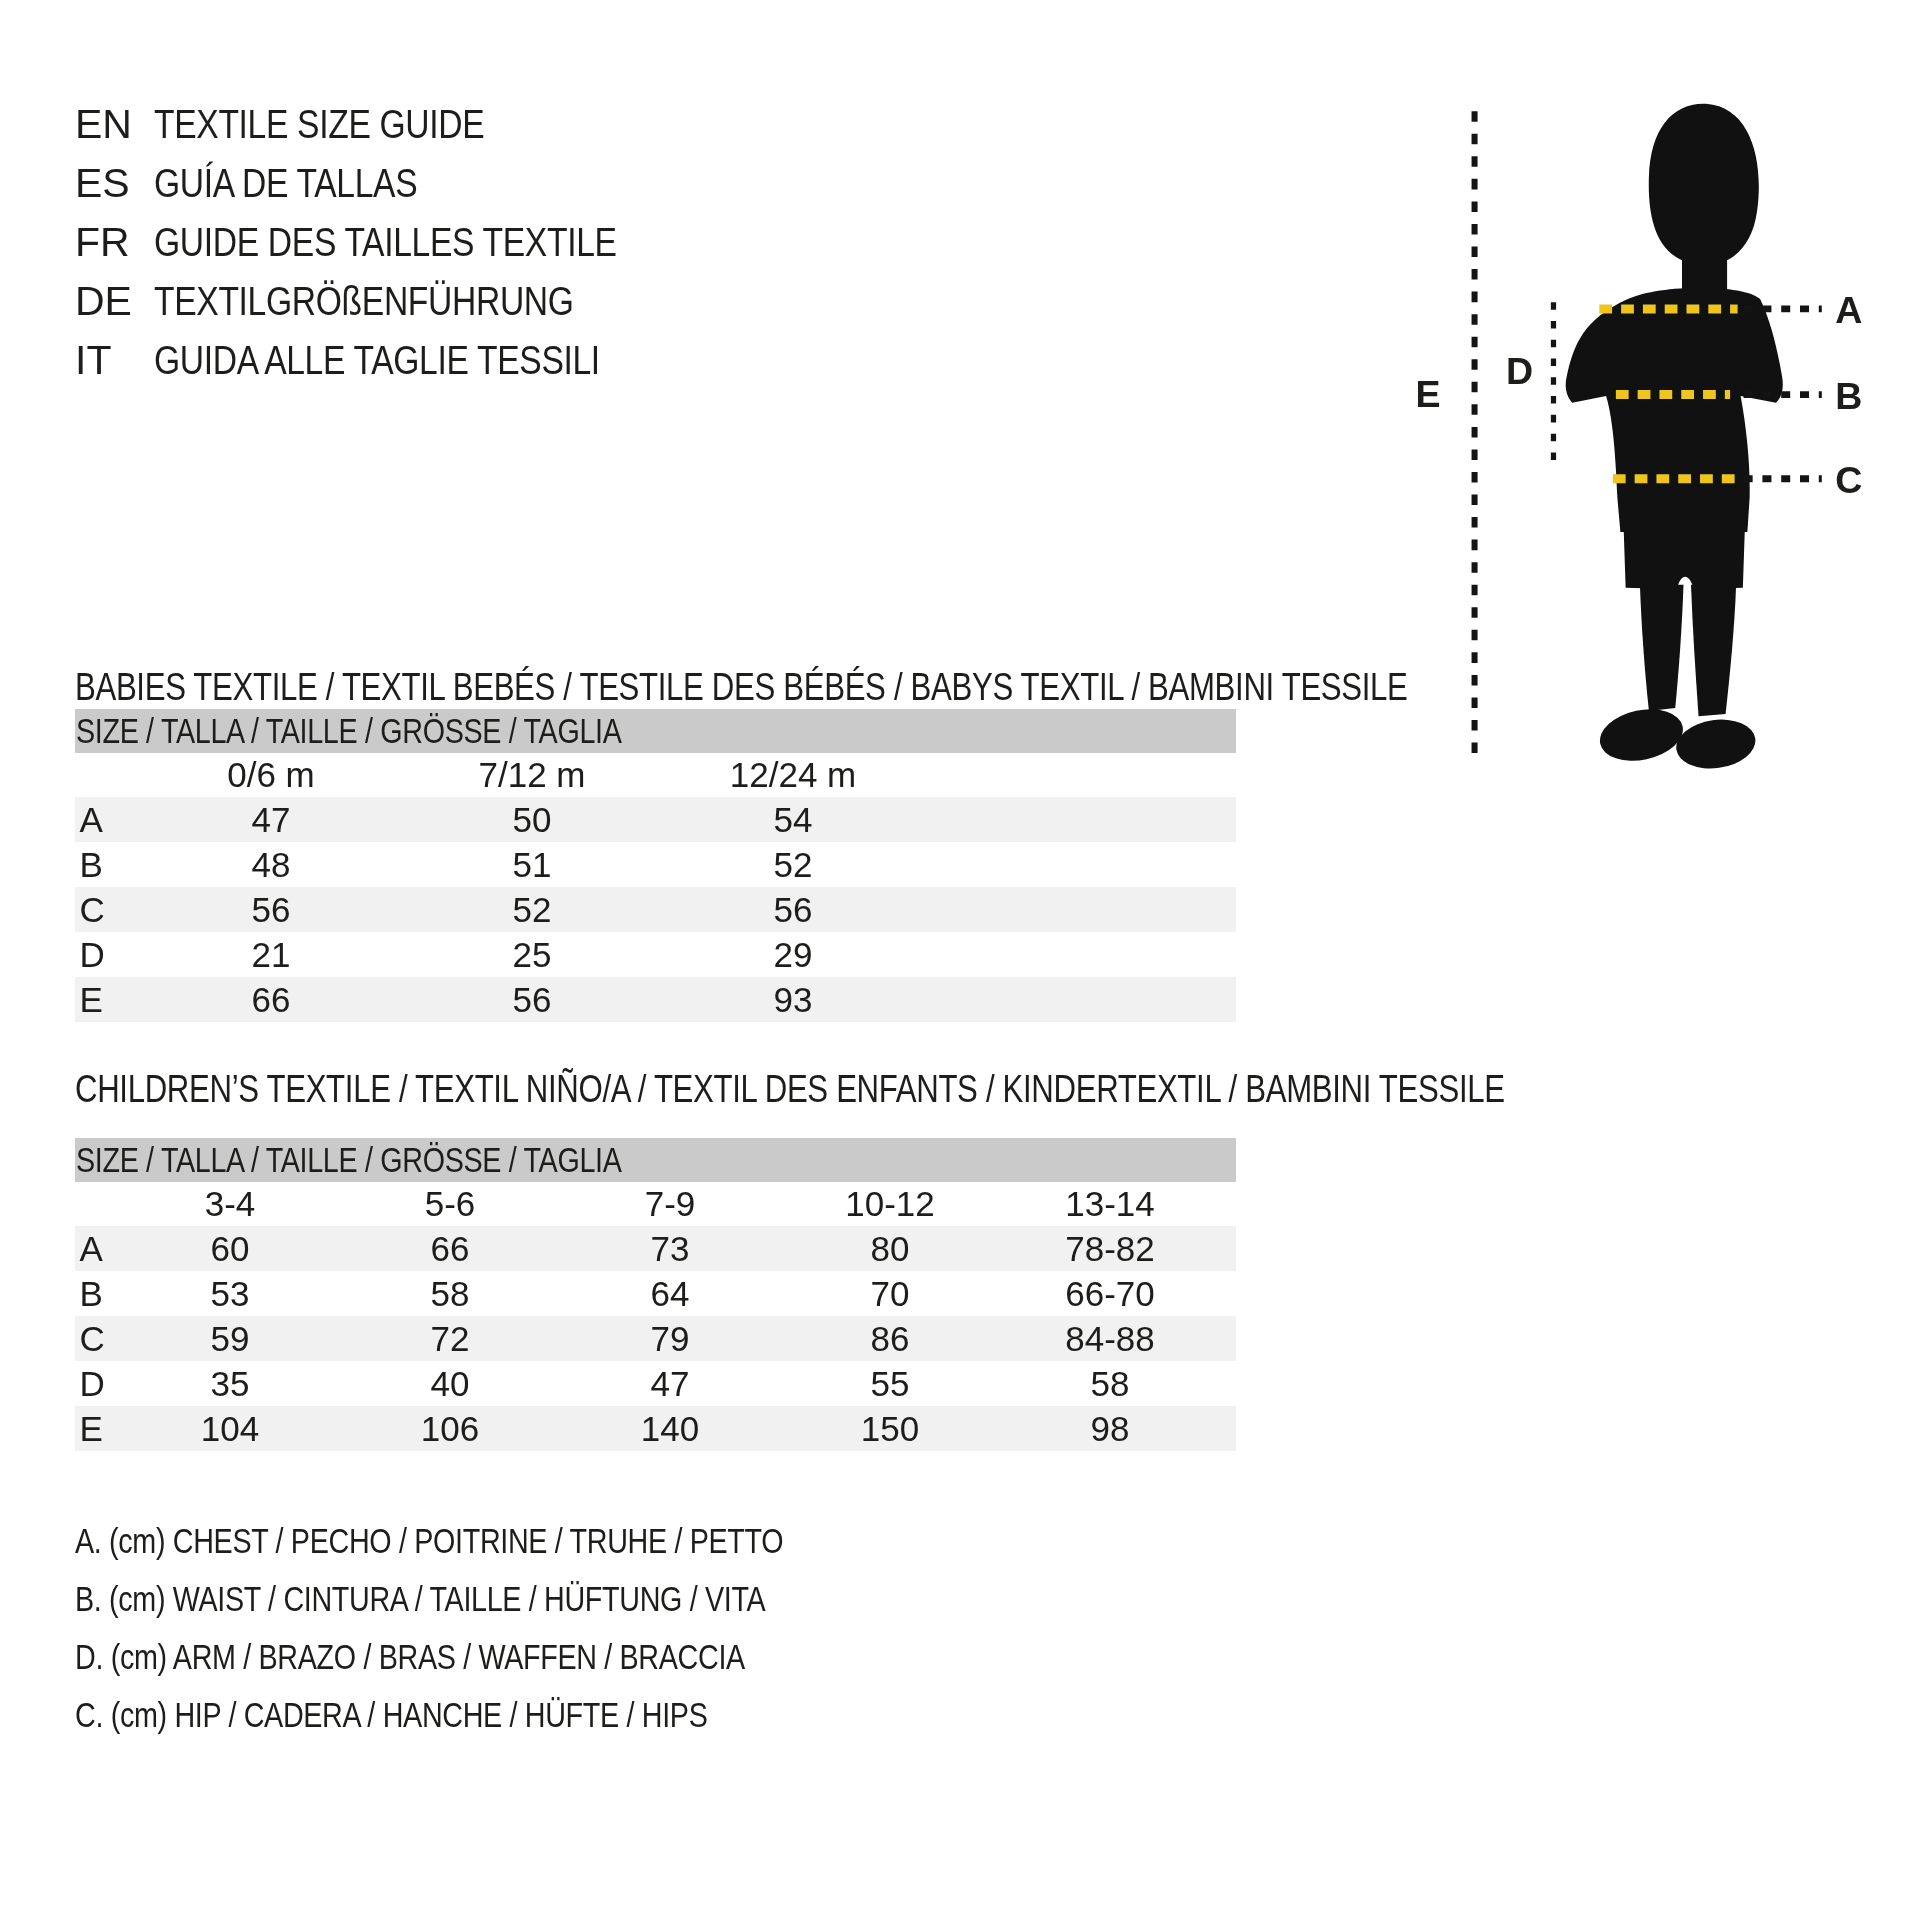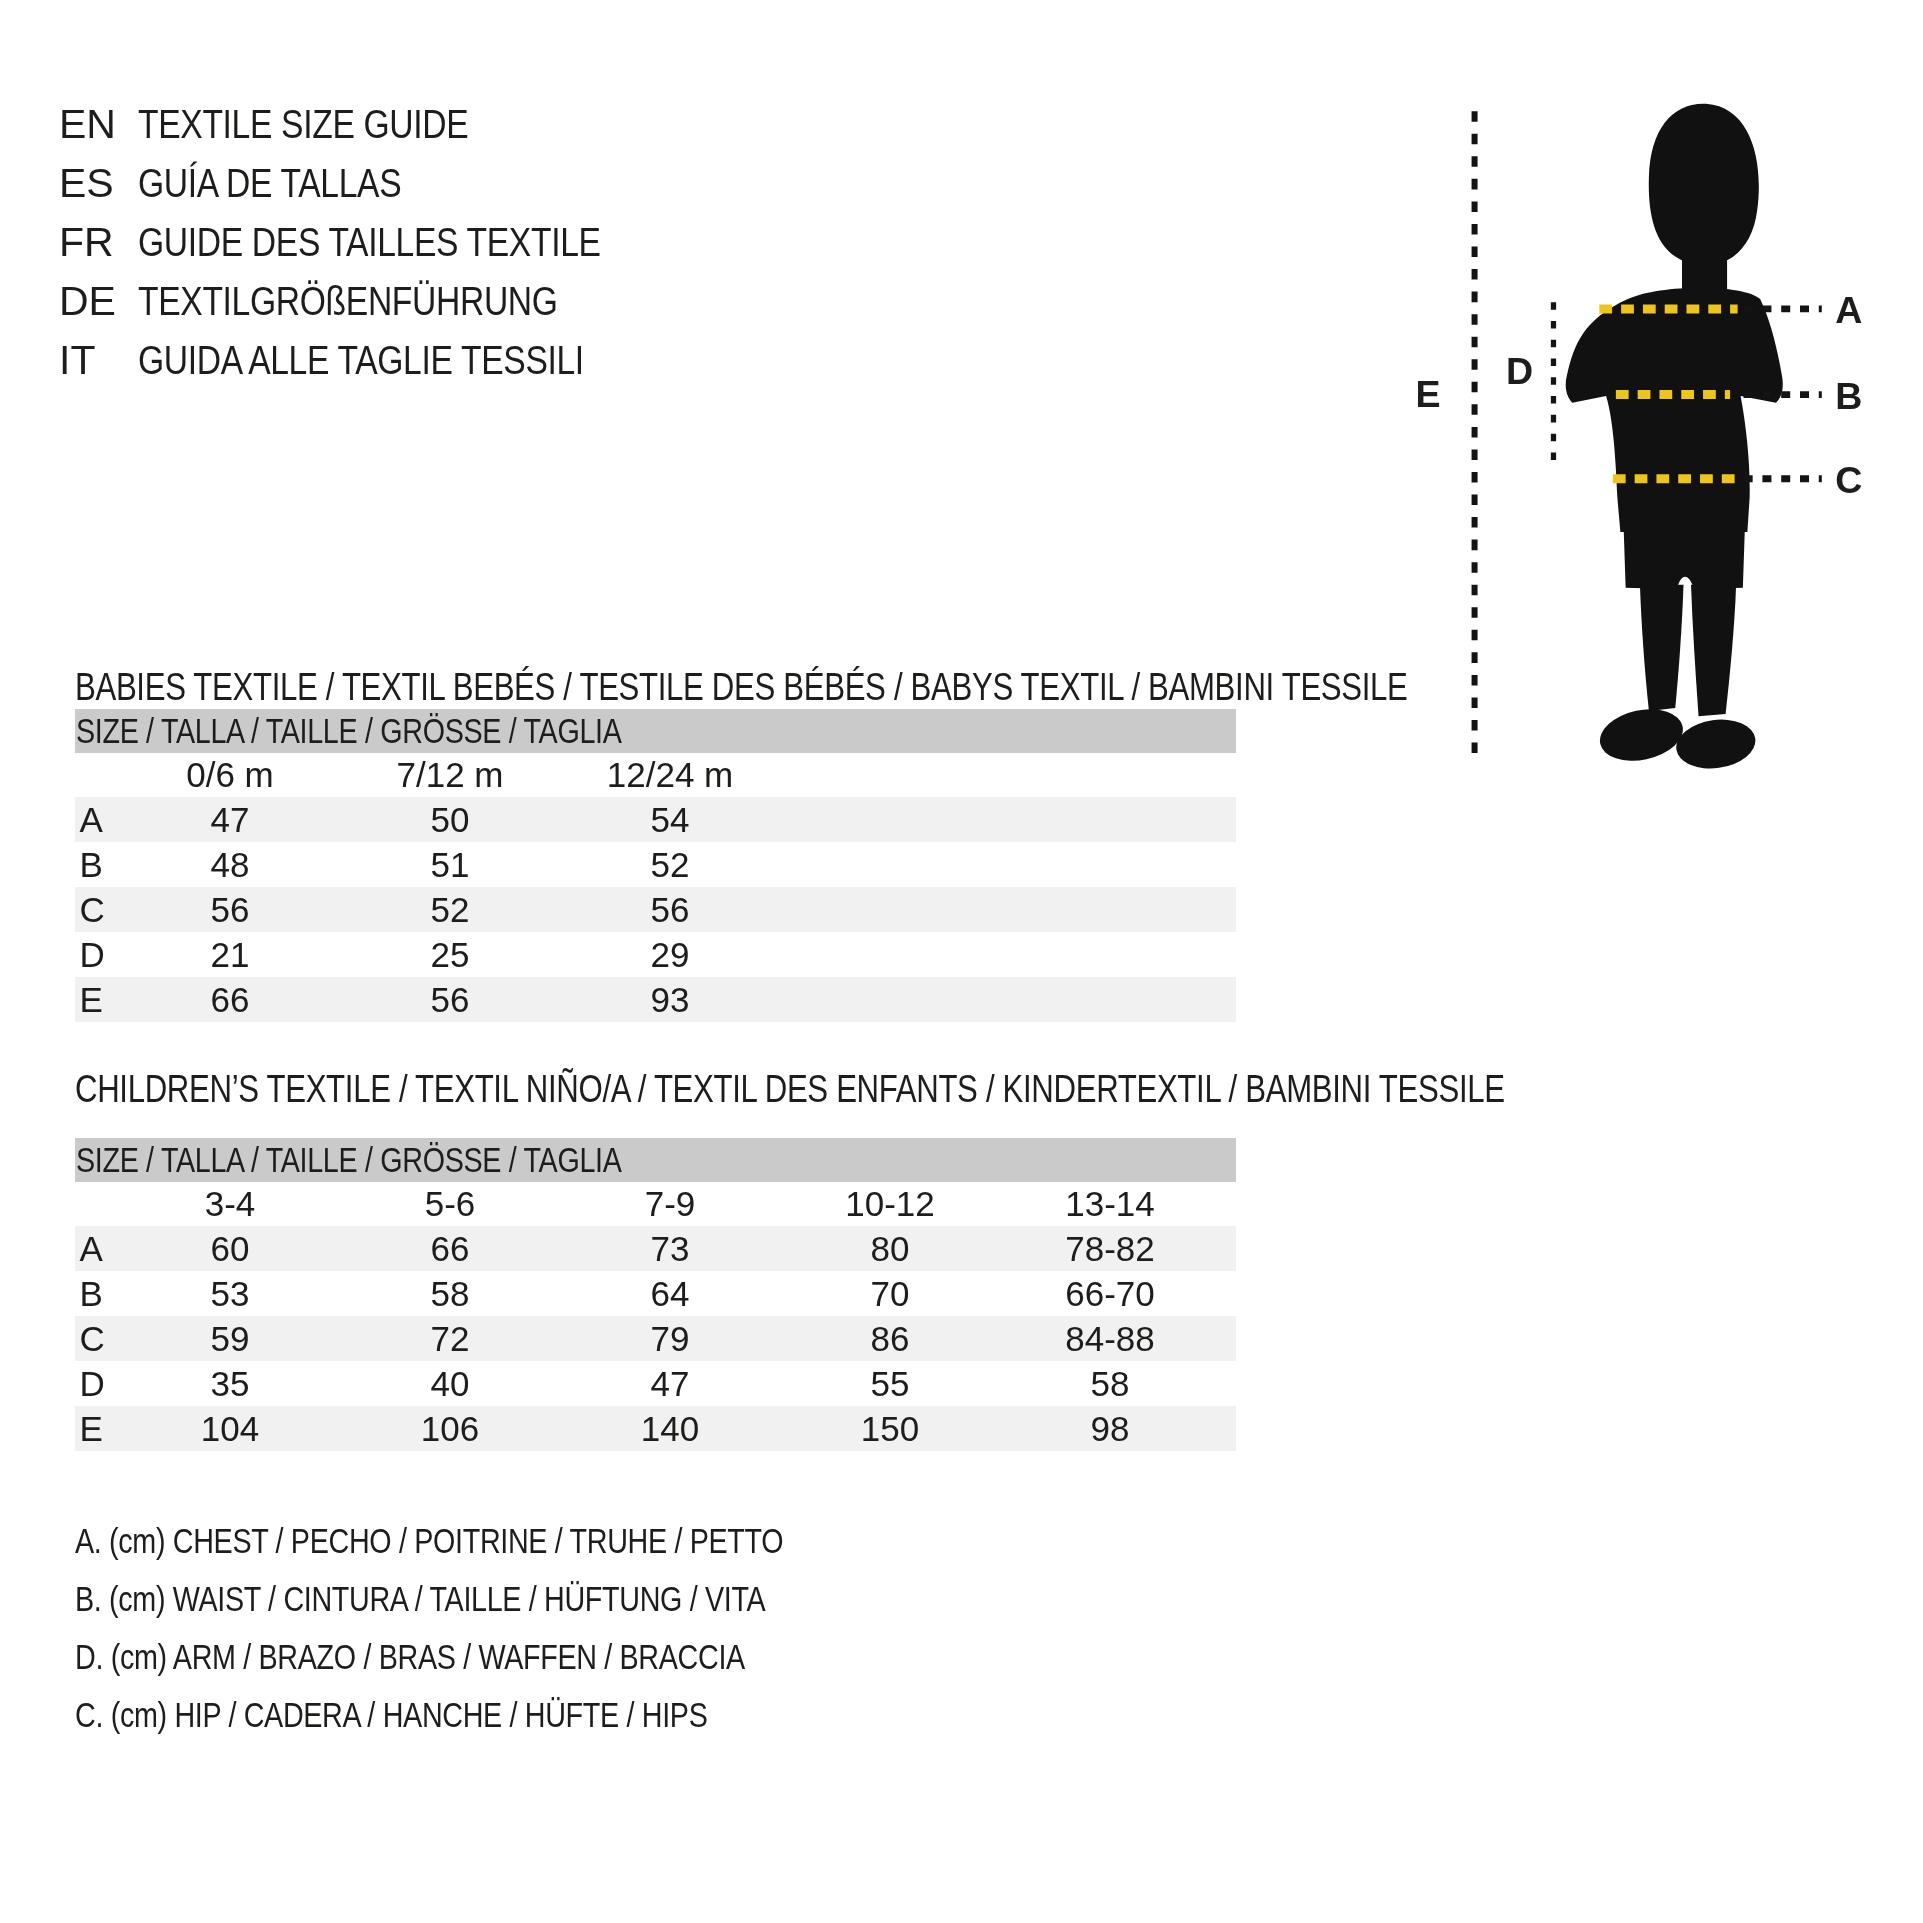--- a/index.html
+++ b/index.html
@@ -5,37 +5,37 @@
   html,body{margin:0;padding:0;}
   body{width:1924px;height:1924px;background:#ffffff;position:relative;
        font-family:"Liberation Sans", sans-serif;color:#1d1d1b;}
   .page{position:absolute;inset:0;overflow:hidden;}
 
   
   .cond{display:inline-block;transform:scaleX(0.82);transform-origin:0 50%;
         letter-spacing:-0.4px;white-space:nowrap;}
 
   
-  .lang-block{position:absolute;left:59px;top:95px;}
+  .lang-block{position:absolute;left:75px;top:95px;}
   .lang-row{display:flex;height:59px;align-items:center;font-size:41px;}
   .lang-code{width:79px;flex:0 0 79px;}
 
   
   .section-heading{position:absolute;left:75px;font-size:38px;line-height:39px;}
   .heading-babies{top:630px;margin-top:38px;}
   .heading-children{top:1070px;}
 
   
   .size-table{position:absolute;left:75px;width:1161px;font-size:35px;}
   .babies-table{top:709px;}
   .children-table{top:1138px;}
   .size-band{height:44px;background:#cacaca;display:flex;align-items:center;
              padding-left:1px;box-sizing:border-box;font-size:35px;}
   .trow{display:grid;align-items:center;}
-  .babies-table .trow{grid-template-columns:45px 220px 220px 220px;}
+  .babies-table .trow{grid-template-columns:45px 220px 220px 220px;gap:41px;}
   .children-table .trow{grid-template-columns:45px 220px 220px 220px 220px 220px;}
   .col-header-row{height:44px;}
   .data-row{height:45px;}
   .stripe{background:#f1f1f1;}
   .cell{text-align:center;}
   .rowlabel{text-align:left;padding-left:4.5px;}
 
   
   .legend{position:absolute;left:75px;top:1512px;font-size:35px;}
   .legend-line{height:58px;display:flex;align-items:center;}

